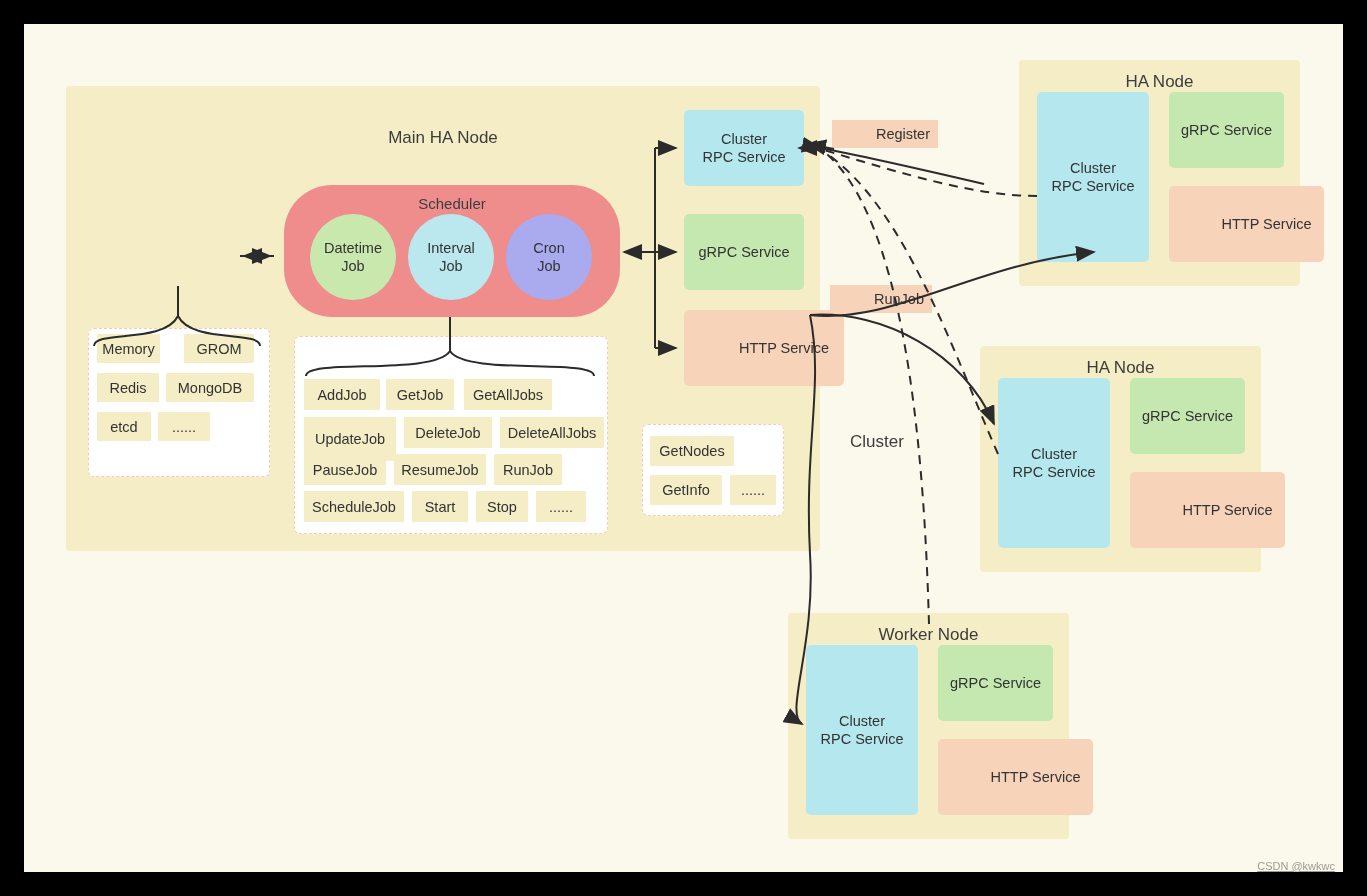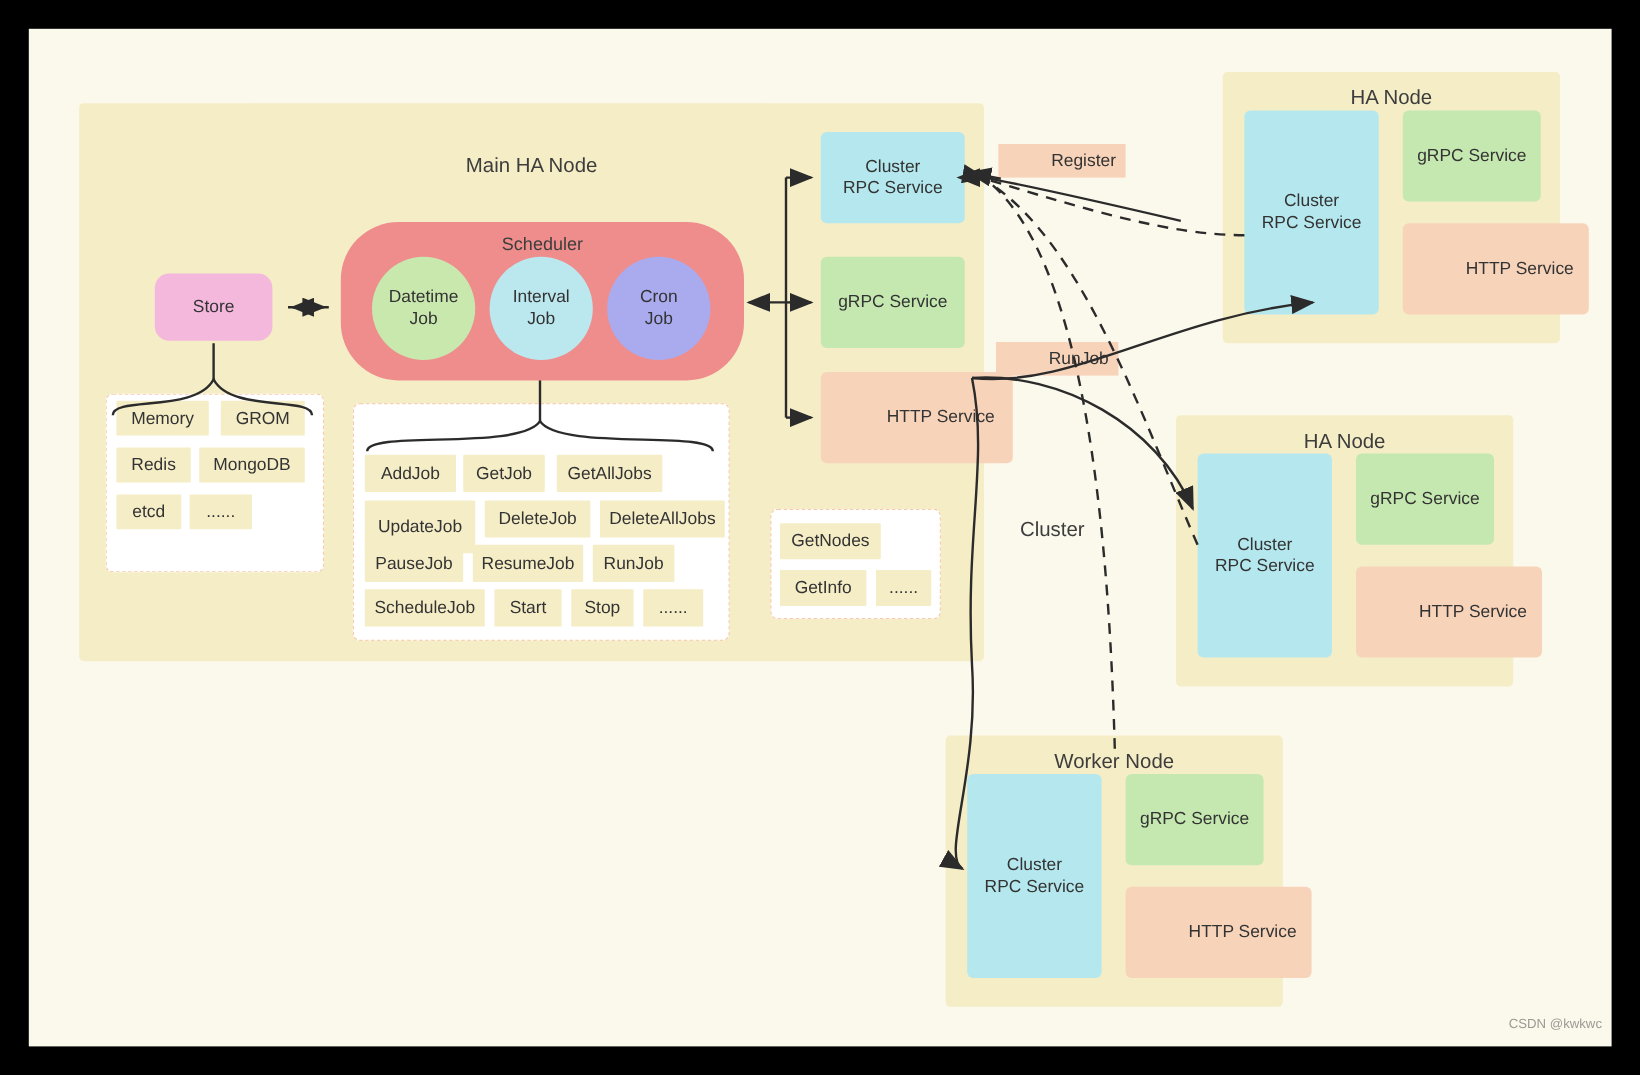--- a/index.html
+++ b/index.html
@@ -21,39 +21,36 @@
         color:#333;font-size:14.5px;border-radius:1px;}
   .sched{position:absolute;background:#ef8d8d;border-radius:48px;}
   .sched-title{position:absolute;left:0;right:0;top:10px;text-align:center;color:#3d3d3d;font-size:15px;}
   .circ{position:absolute;border-radius:50%;display:flex;align-items:center;justify-content:center;
         text-align:center;font-size:14.5px;color:#333;line-height:1.25;}
   .c-green{background:#c9e8ae;}
   .c-cyan{background:#bbe8ee;}
   .c-purple{background:#a9abee;}
   .edge-label{position:absolute;color:#3d3d3d;font-size:17px;}
   #title{position:absolute;left:82px;top:766px;color:#3a3a3a;font-size:26px;}
-  #watermark{position:absolute;right:8px;bottom:12px;color:#9b9b93;font-size:11px;}
+  #watermark{position:absolute;right:8px;bottom:0;color:#9b9b93;font-size:11px;text-decoration:underline;}
   svg.lines{position:absolute;left:0;top:0;width:1319px;height:848px;pointer-events:none;}
 </style>
 </head>
 <body>
 
 <div id="stage">
  <div id="canvas">
 
   <div class="panel" style="left:42px;top:62px;width:754px;height:465px;">
     <div class="panel-title" style="top:42px;">Main HA Node</div>
   </div>
 
-  <div class="box pink" style="left:105px;top:204px;width:98px;height:56px;border-radius:12px;">
-    <span>Store</span>
-  </div>
 
   <div class="dashbox" style="left:64px;top:304px;width:180px;height:147px;"></div>
-  <div class="chip" style="left:73px;top:310px;width:77px;height:29px;">
+  <div class="chip" style="left:73px;top:310px;width:63px;height:29px;">
         <span>Memory</span>
       </div>
   <div class="chip" style="left:160px;top:310px;width:70px;height:29px;">
         <span>GROM</span>
       </div>
   <div class="chip" style="left:73px;top:349px;width:62px;height:29px;">
         <span>Redis</span>
       </div>
   <div class="chip" style="left:142px;top:349px;width:88px;height:29px;">
         <span>MongoDB</span>

